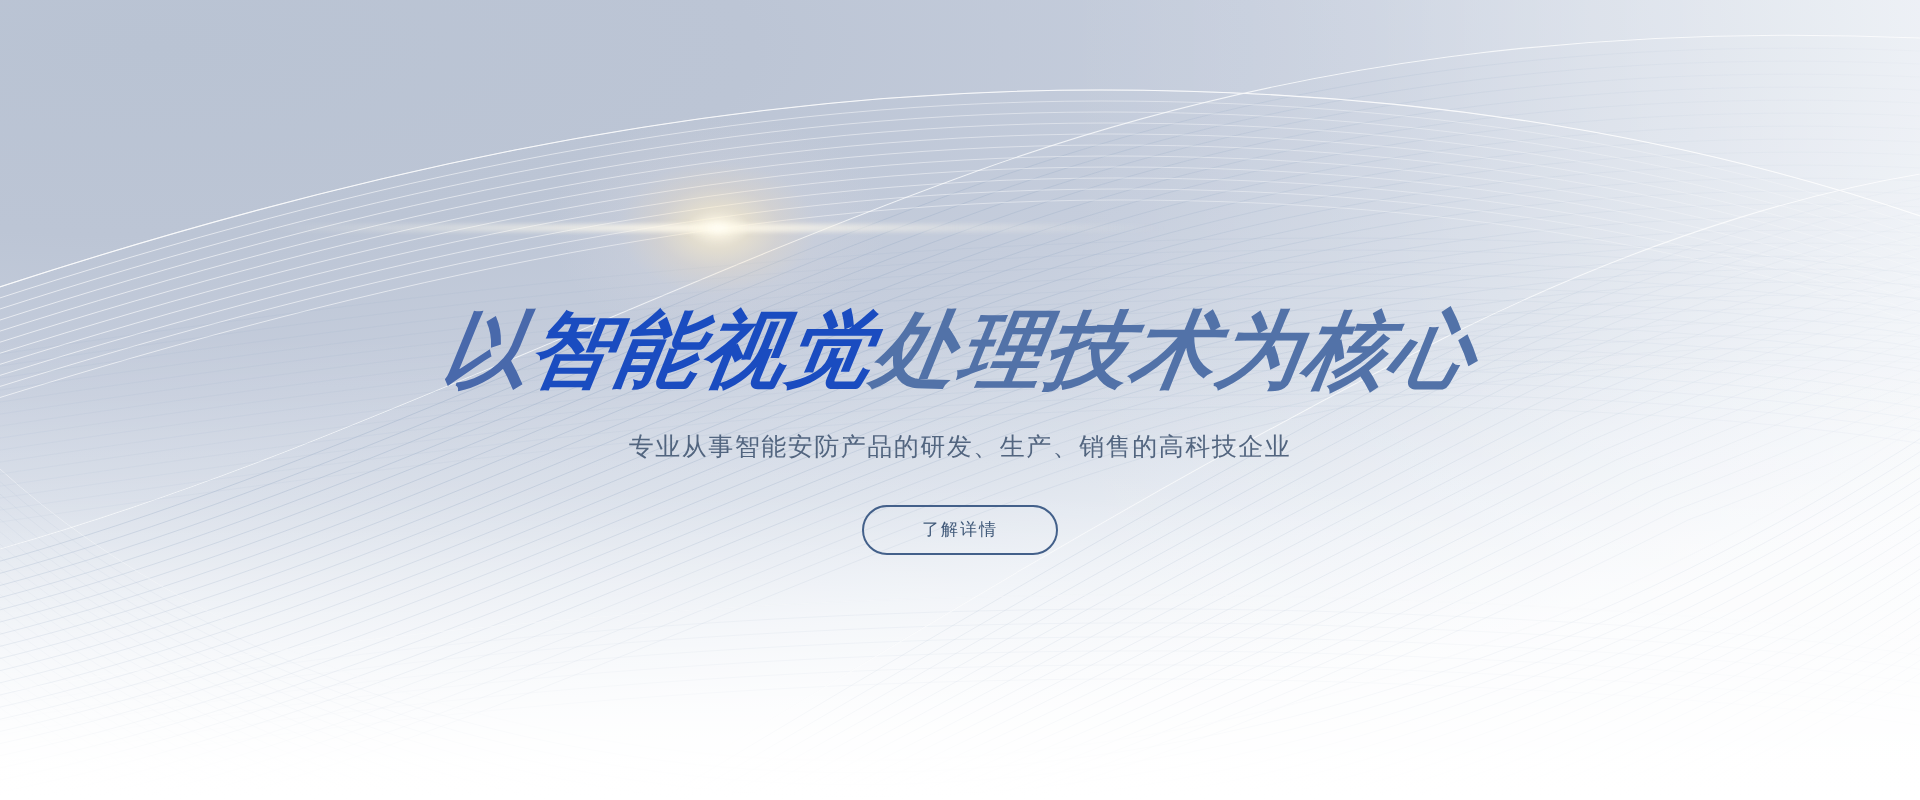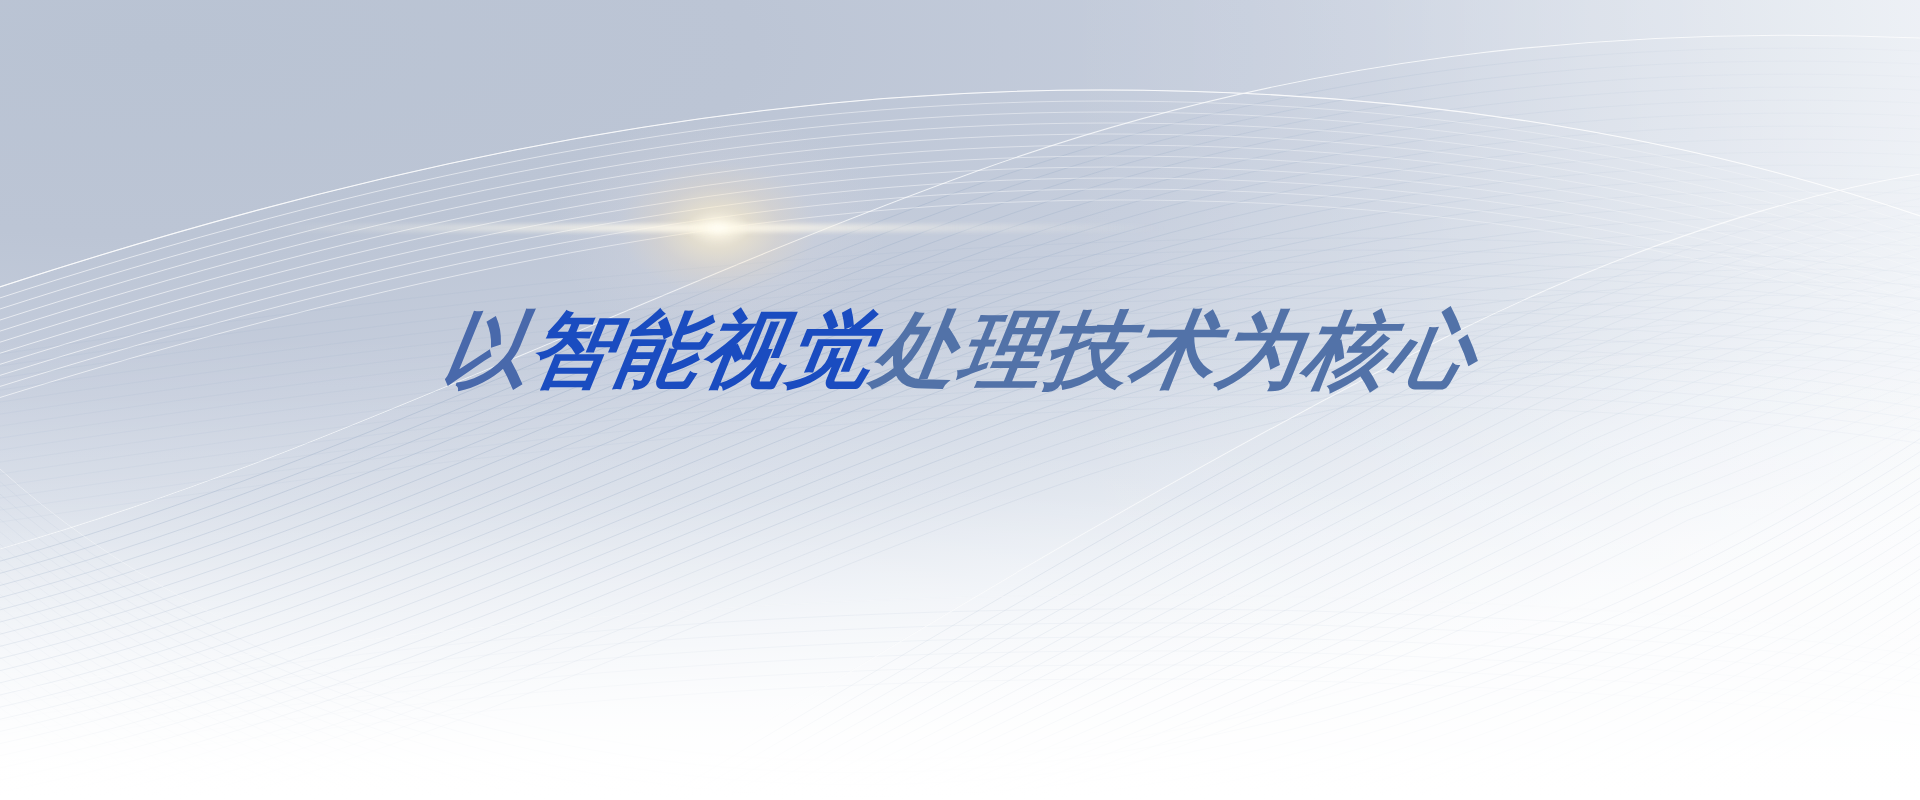--- a/index.html
+++ b/index.html
@@ -351,16 +351,20 @@
   <div class="wash-bottom"></div>
 
   <div class="flare-glow"></div>
   <div class="flare-streak"></div>
   <div class="flare-core"></div>
 
   <div class="content">
 
     <h1 class="headline"><span class="seg seg-a">以</span><span class="seg seg-b">智能视觉</span><span class="seg seg-c">处理技术为核心</span></h1>
 
-
+    <p class="subtitle">专业从事智能安防产品的研发、生产、销售的高科技企业</p>
+
+    <div class="cta-wrap">
+      <button type="button" class="cta-button">了解详情</button>
+    </div>
 
   </div>
 </div>
 
 </body></html>

